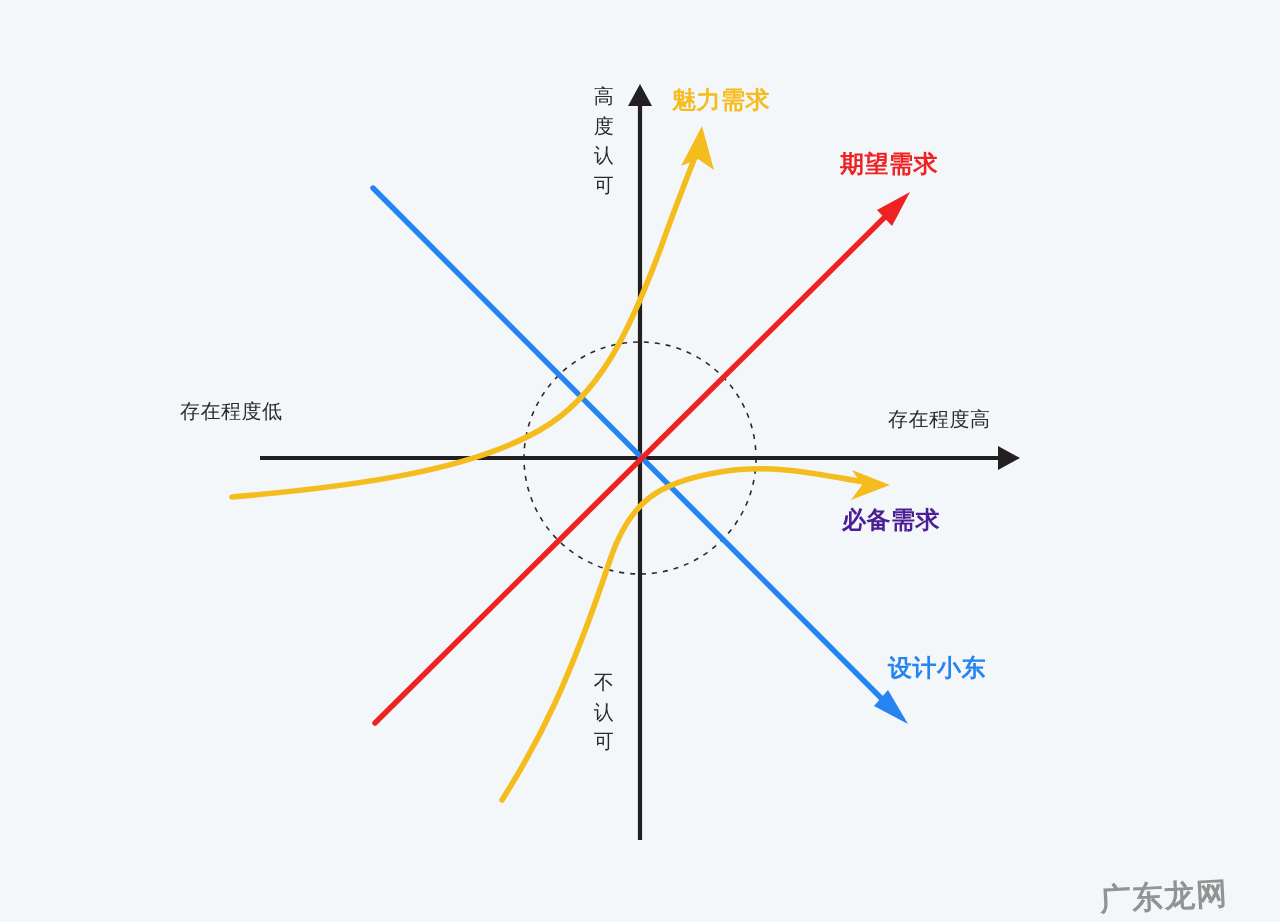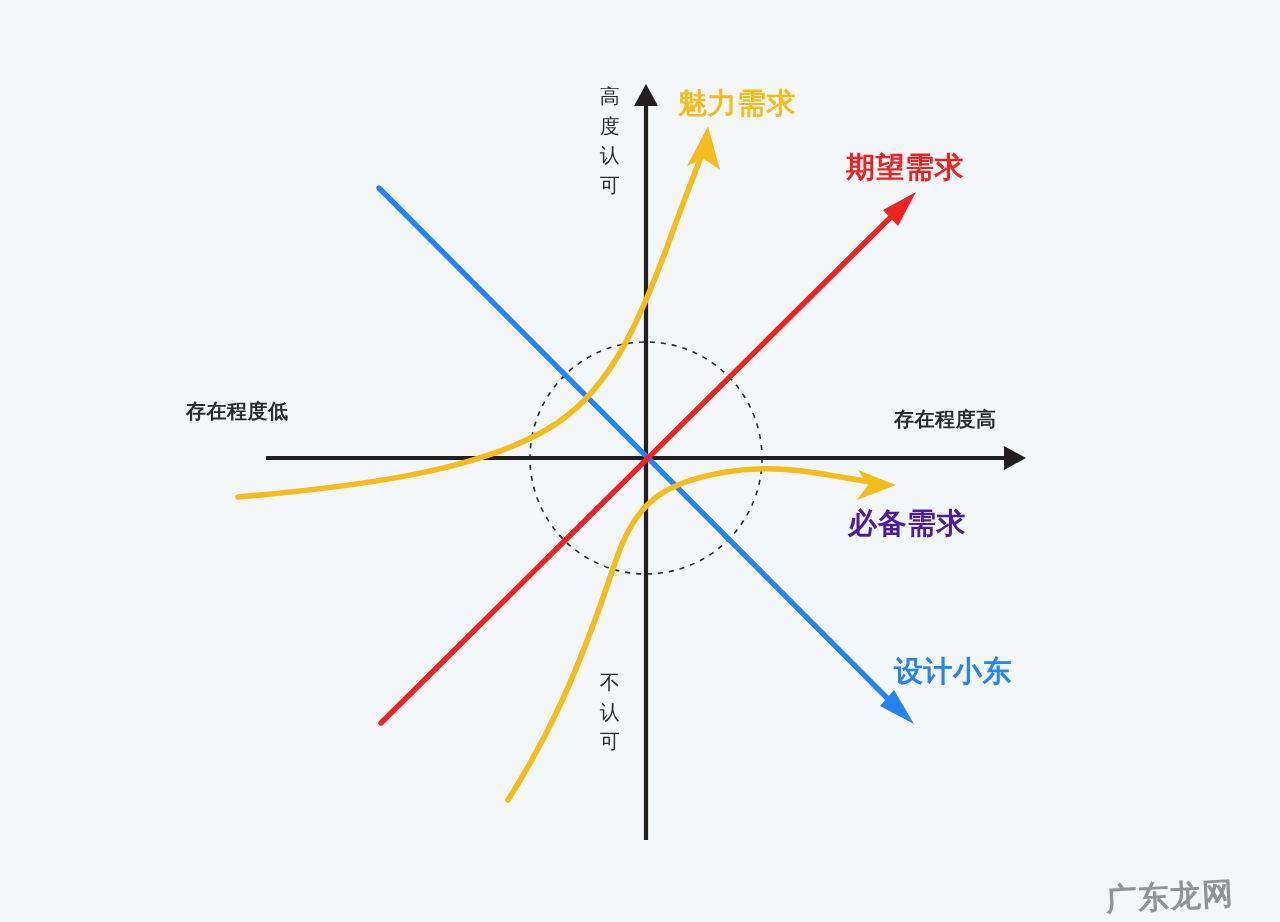--- a/index.html
+++ b/index.html
@@ -15,52 +15,51 @@
     overflow: hidden;
     font-family: "DejaVu Sans", "Liberation Sans", sans-serif;
   }
   #stage {
     position: absolute;
     left: 0;
     top: 0;
     width: 1104px;
     height: 922px;
     background: #f4f7f9;
-    margin-left: 6px;
   }
   svg.diagram {
     position: absolute;
     left: 0;
     top: 0;
     width: 1280px;
     height: 922px;
     display: block;
   }
   .lbl {
     position: absolute;
     white-space: nowrap;
     font-family: "DejaVu Sans", "Liberation Sans", sans-serif;
     letter-spacing: 0.5px;
   }
   .axis-lbl {
     font-size: 20px;
     color: #2b2b2b;
-    font-weight: 700;
+    font-weight: 400;
   }
   .axis-lbl-vert {
     font-size: 20px;
     color: #2b2b2b;
     line-height: 1.48;
     text-align: center;
     width: 24px;
     white-space: normal;
     word-break: break-all;
   }
   .series-lbl {
-    font-size: 29px;
+    font-size: 24px;
     font-weight: 700;
   }
   .watermark-main {
     position: absolute;
     font-size: 34px;
     font-weight: 700;
     color: #2f2f2f;
     letter-spacing: 1px;
     white-space: nowrap;
   }

